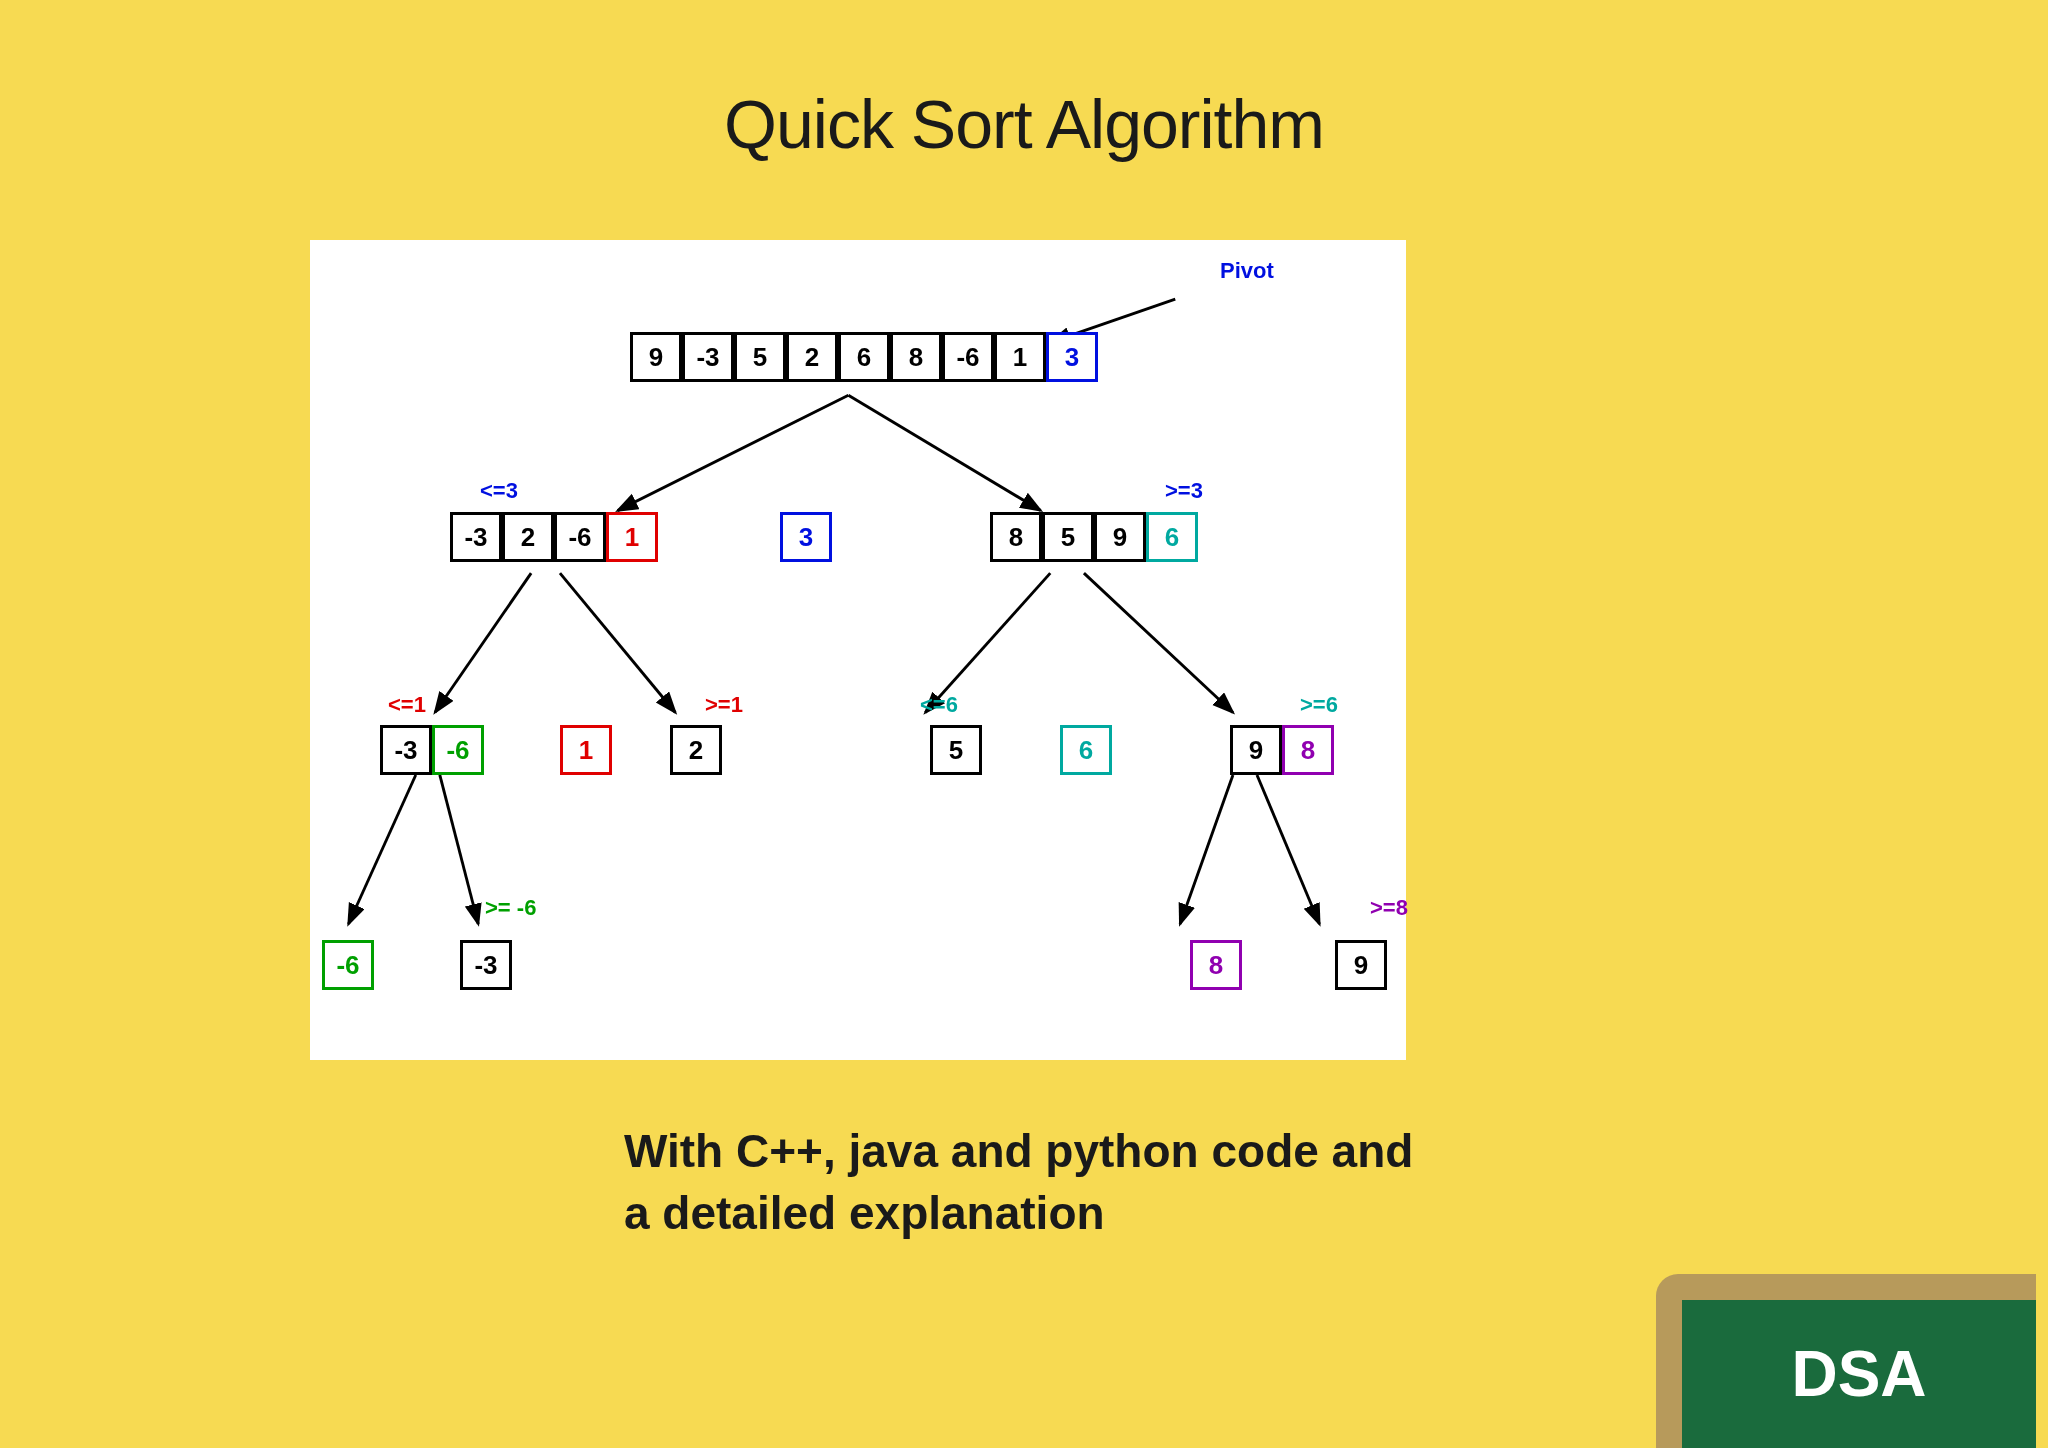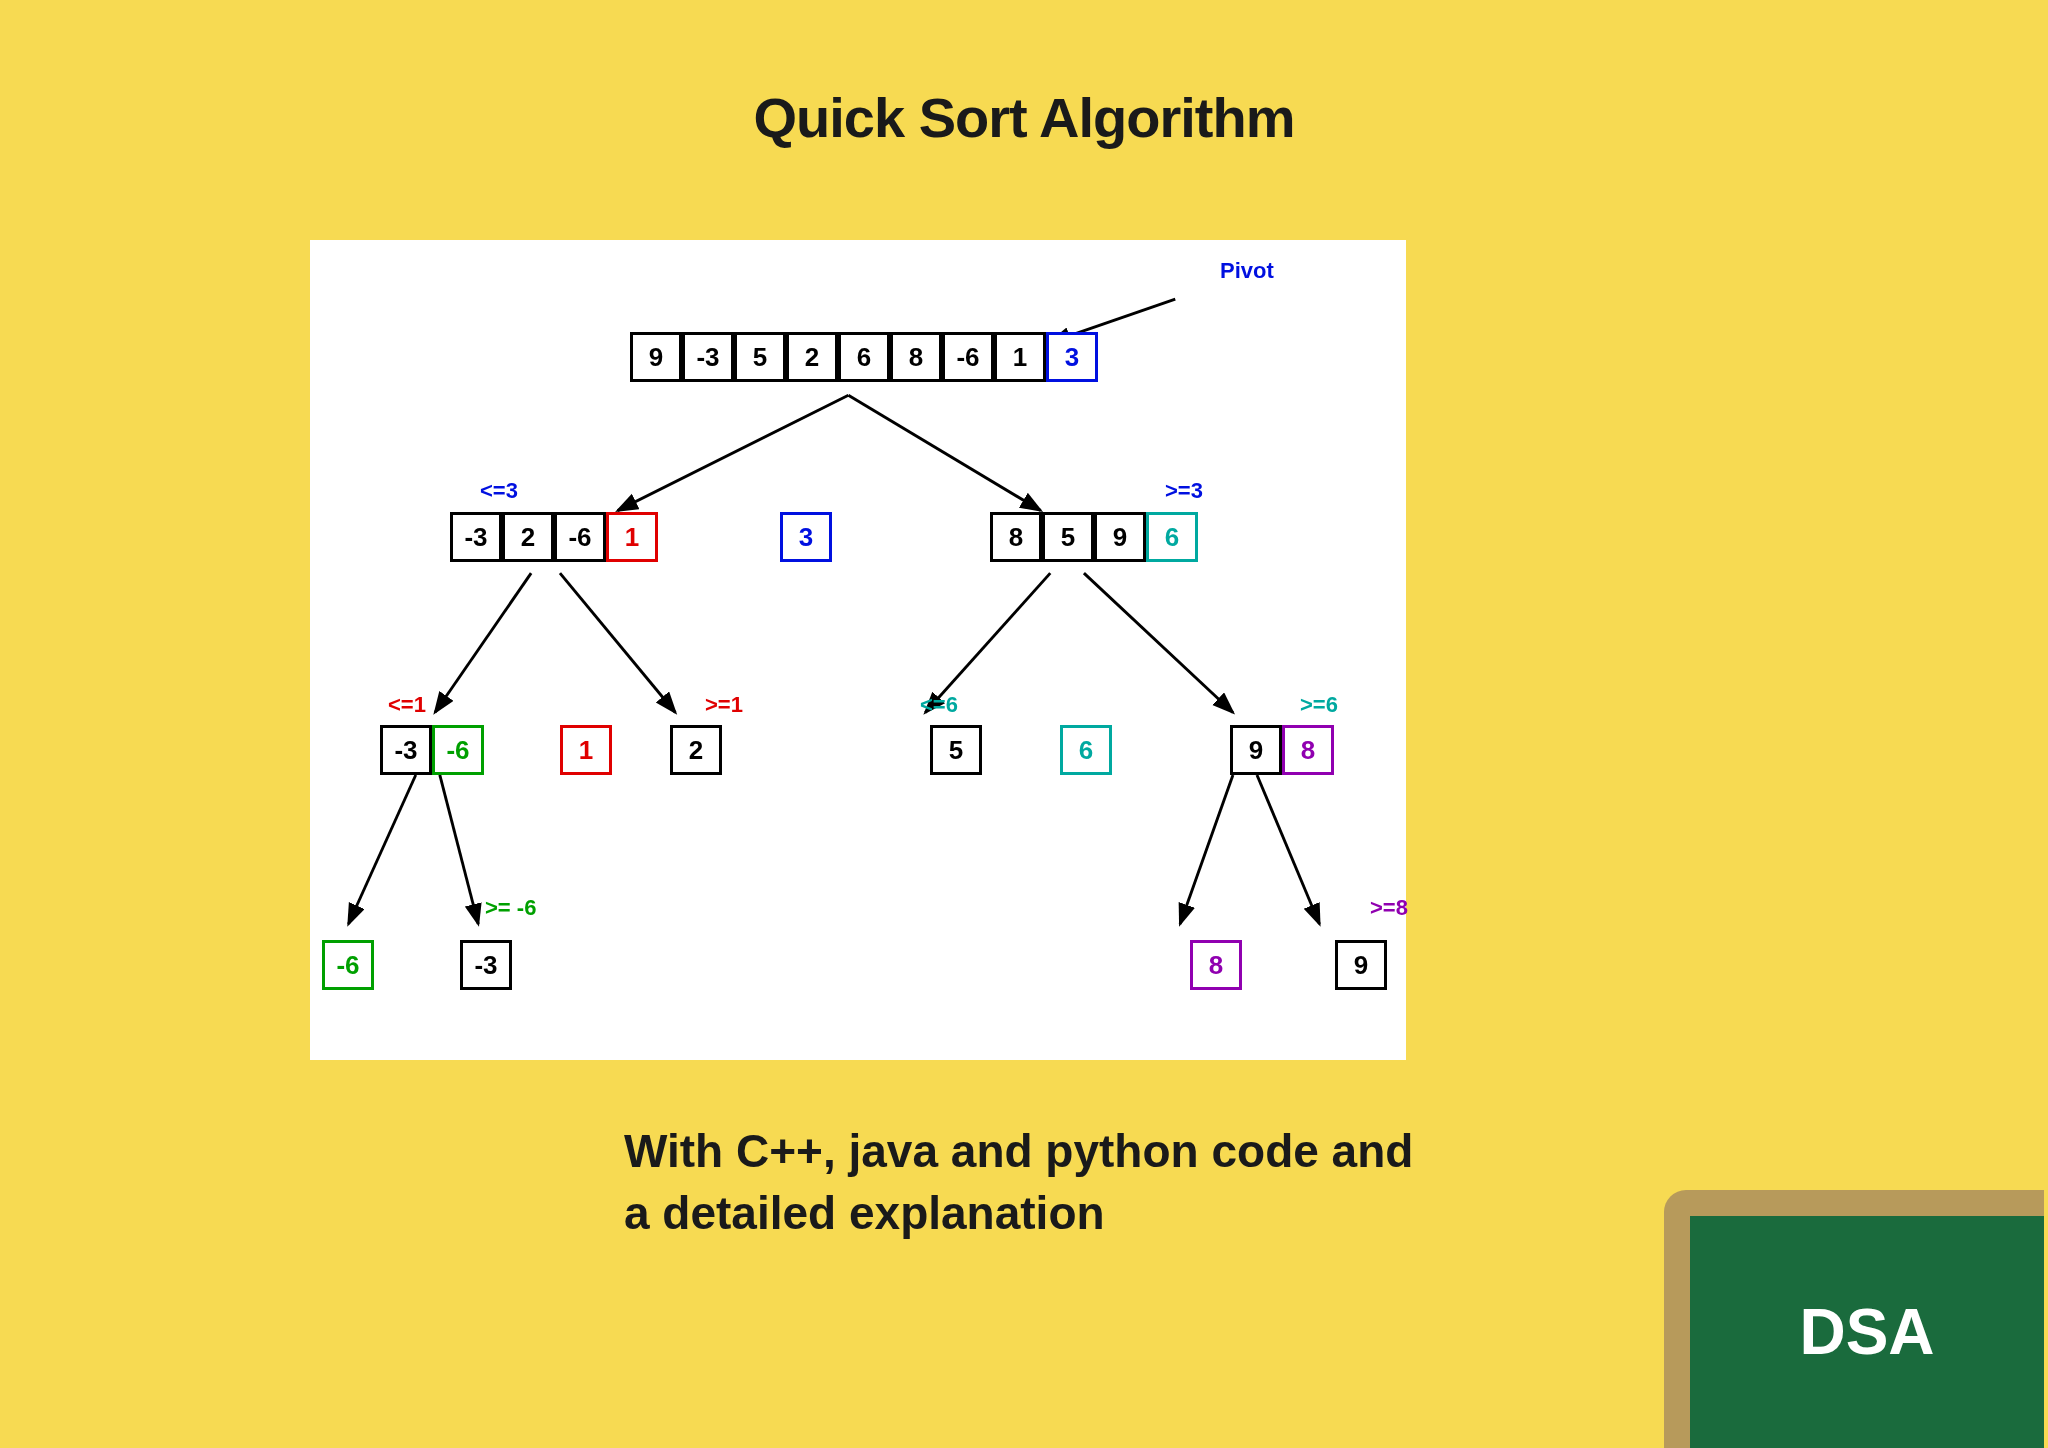--- a/index.html
+++ b/index.html
@@ -6,22 +6,22 @@
   body {
     width: 2048px;
     height: 1448px;
     background: #f7da52;
     font-family: Arial, Helvetica, sans-serif;
     position: relative;
     overflow: hidden;
   }
   .title {
     text-align: center;
-    font-size: 56px;
-    font-weight: 700;
+    font-size: 68px;
+    font-weight: 400;
     color: #1a1a1a;
     padding-top: 85px;
     letter-spacing: -1px;
   }
   .diagram-panel {
     position: absolute;
     left: 310px;
     top: 240px;
     width: 1096px;
     height: 820px;
@@ -65,24 +65,24 @@
     transform: translateX(-50%);
     top: 1120px;
     width: 800px;
     font-size: 46px;
     font-weight: 900;
     color: #1a1a1a;
     line-height: 1.35;
   }
   .chalkboard {
     position: absolute;
-    right: 4px;
+    right: 12px;
     bottom: 0;
     width: 380px;
-    height: 258px;
+    height: 174px;
     background: #b79a5b;
     border-top-left-radius: 22px;
   }
   .chalkboard-inner {
     position: absolute;
     left: 26px; top: 26px; right: 0; bottom: 0;
     background: #1a6b3d;
     display: flex;
     align-items: center;
     justify-content: center;

